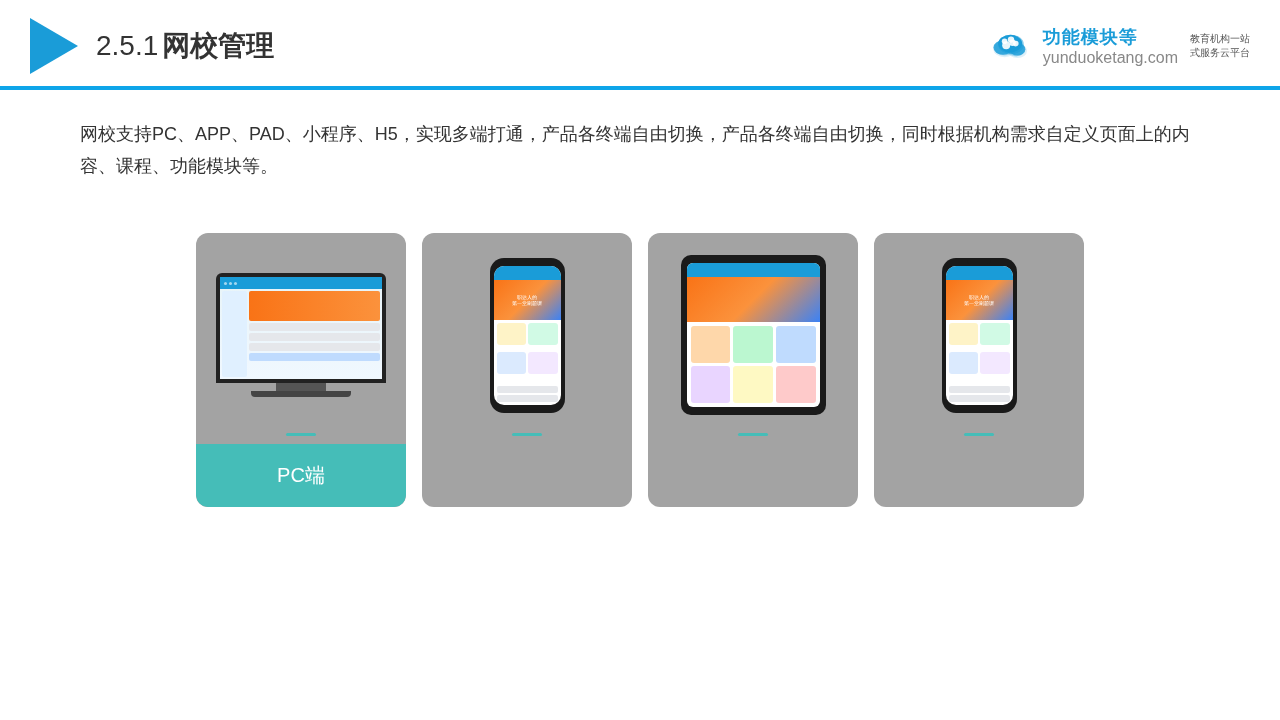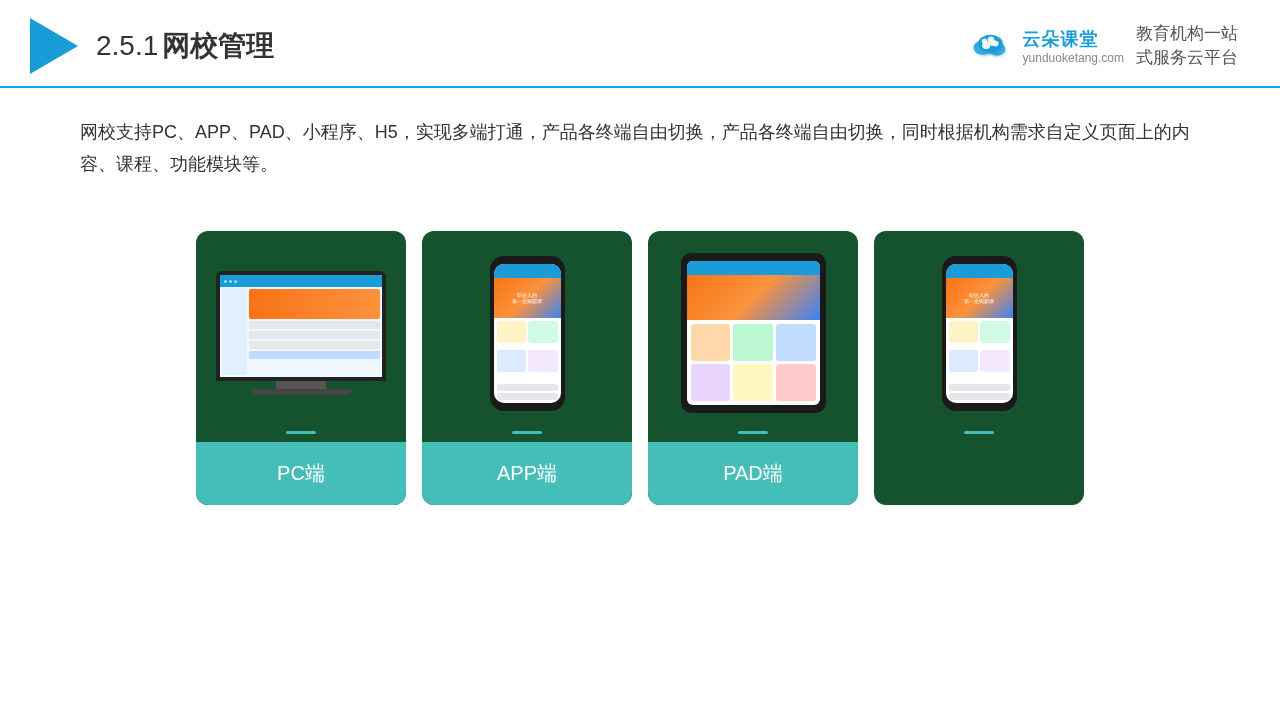--- a/index.html
+++ b/index.html
@@ -10,22 +10,22 @@
       font-family: "Microsoft YaHei", "PingFang SC", "Helvetica Neue", Arial, sans-serif;
       overflow: hidden;
       position: relative;
     }
 
     
     .header {
       display: flex;
       align-items: center;
       justify-content: space-between;
-      padding: 18px 42px 12px 30px;
-      border-bottom: 2px solid #0ea5e9;
+      padding: 18px 30px 12px 30px;
+      border-bottom: 4px solid #0ea5e9;
     }
     .header-left {
       display: flex;
       align-items: center;
       gap: 18px;
     }
     .logo-triangle {
       width: 0;
       height: 0;
       border-top: 28px solid transparent;
@@ -60,21 +60,21 @@
       display: flex;
       flex-direction: column;
     }
     .brand-name {
       font-size: 18px;
       font-weight: bold;
       color: #1a9cd8;
       letter-spacing: 1px;
     }
     .brand-url {
-      font-size: 12px;
+      font-size: 16px;
       color: #888;
     }
 
     
     .description {
       padding: 28px 80px 10px 80px;
       font-size: 18px;
       color: #333;
       line-height: 1.8;
     }
@@ -82,21 +82,21 @@
     
     .cards-container {
       display: flex;
       justify-content: center;
       gap: 16px;
       padding: 30px 50px;
       margin-top: 10px;
     }
 
     .device-card {
-      background: #14532d;
+      background: #a3a3a3;
       border-radius: 12px;
       width: 210px;
       display: flex;
       flex-direction: column;
       align-items: center;
       overflow: hidden;
     }
 
     .device-image-area {
       width: 100%;
@@ -332,24 +332,24 @@
         <ellipse cx="38" cy="24" rx="10" ry="8" fill="#1a9cd8" opacity="0.8"></ellipse>
         <ellipse cx="29" cy="17" rx="15" ry="11" fill="#1a9cd8"></ellipse>
 
         <circle cx="24" cy="19" r="5" fill="white" opacity="0.9"></circle>
         <circle cx="32" cy="16" r="4" fill="white" opacity="0.9"></circle>
         <circle cx="22" cy="14" r="3.5" fill="white" opacity="0.9"></circle>
         <circle cx="30" cy="12" r="4" fill="white" opacity="0.9"></circle>
         <circle cx="36" cy="17" r="3.5" fill="white" opacity="0.9"></circle>
       </svg>
       <div class="brand-text">
-        <span class="brand-name">云朵课堂</span>
+        <span class="brand-name">功能模块等</span>
         <span class="brand-url">yunduoketang.com</span>
       </div>
-      <div style="font-size:17px; color:#555; line-height:1.4; text-align:left; margin-left:4px;">教育机构一站<br>式服务云平台</div>
+      <div style="font-size:10px; color:#555; line-height:1.4; text-align:left; margin-left:4px;">教育机构一站<br>式服务云平台</div>
     </div>
   </div>
 </div>
 
 <div class="description">网校支持PC、APP、PAD、小程序、H5，实现多端打通，产品各终端自由切换，产品各终端自由切换，同时根据机构需求自定义页面上的内容、课程、功能模块等。</div>
 
 <div class="cards-container">
 
   <div class="device-card">
     <div class="device-image-area">
@@ -397,42 +397,40 @@
             <div class="phone-card-item"></div>
           </div>
           <div style="padding: 3px; display:flex; flex-direction:column; gap:2px;">
             <div style="height:7px; background:#e5e7eb; border-radius:2px;"></div>
             <div style="height:7px; background:#e5e7eb; border-radius:2px;"></div>
           </div>
         </div>
       </div>
     </div>
     <div class="accent-line"></div>
-    <div class="device-label">APP端</div>
   </div>
 
   <div class="device-card">
     <div class="device-image-area">
       <div class="tablet-mockup">
         <div class="tablet-screen">
           <div class="tablet-topbar"></div>
           <div class="tablet-banner"></div>
           <div class="tablet-content">
             <div class="tablet-item"></div>
             <div class="tablet-item"></div>
             <div class="tablet-item"></div>
             <div class="tablet-item"></div>
             <div class="tablet-item"></div>
             <div class="tablet-item"></div>
           </div>
         </div>
       </div>
     </div>
     <div class="accent-line"></div>
-    <div class="device-label">PAD端</div>
   </div>
 
 
   <div class="device-card">
     <div class="device-image-area">
       <div class="phone-mockup">
         <div class="phone-notch"></div>
         <div class="phone-screen">
           <div class="phone-screen-topbar"></div>
           <div class="phone-banner">

